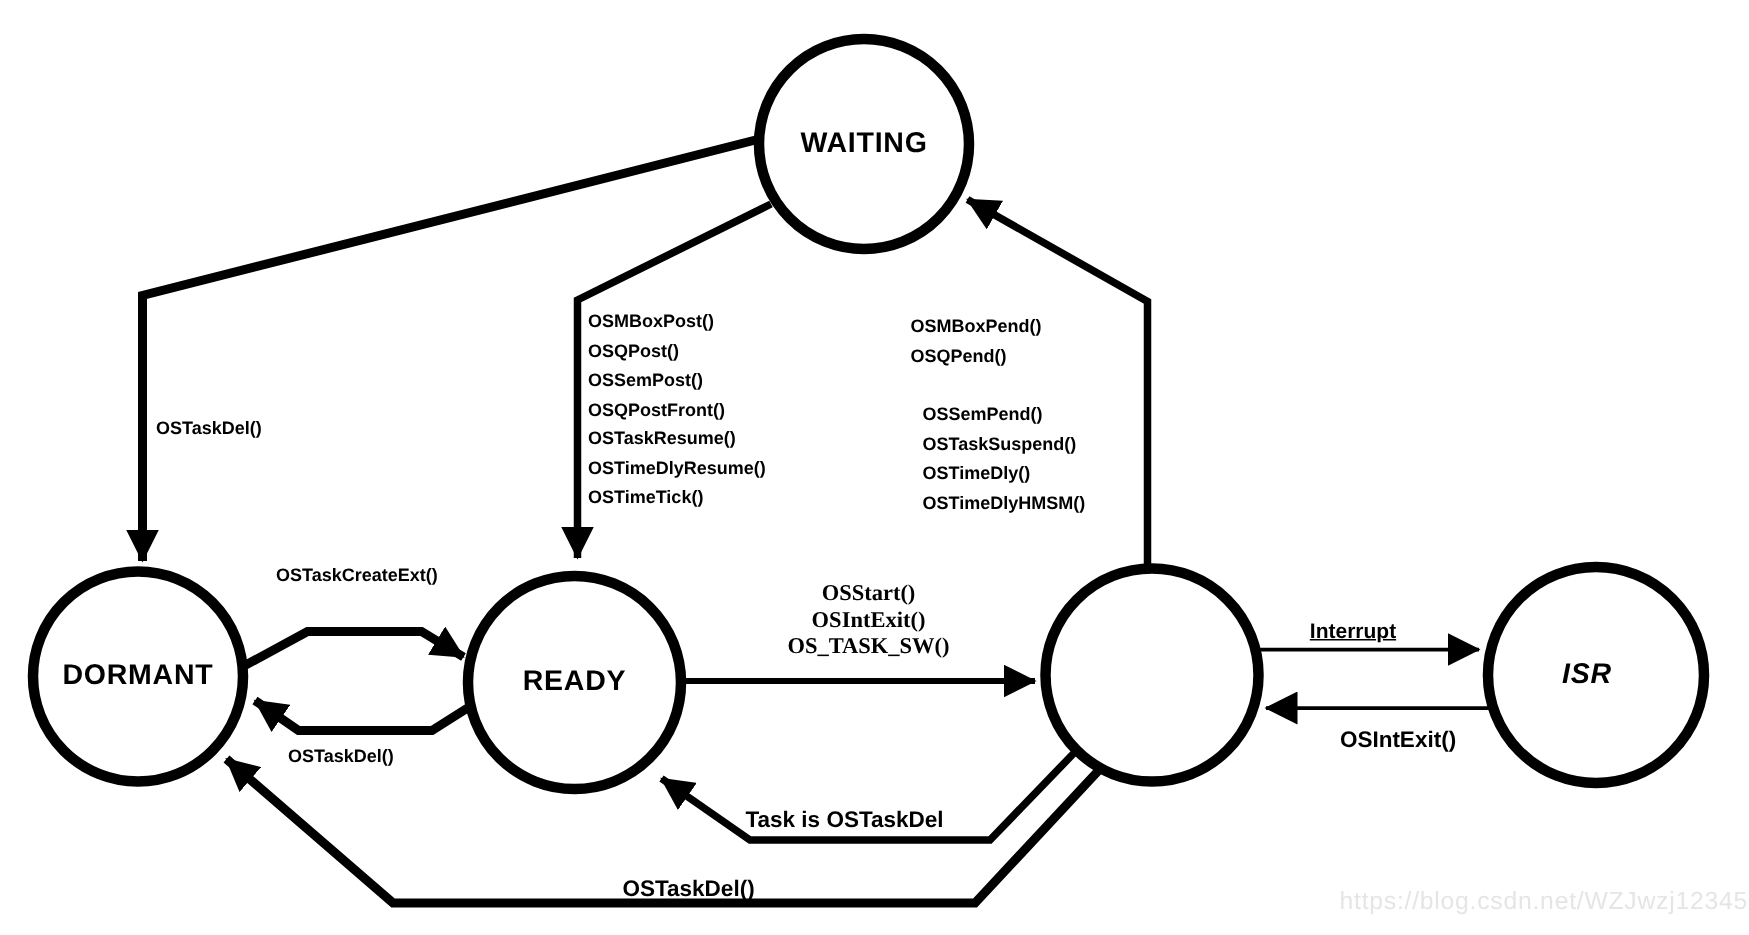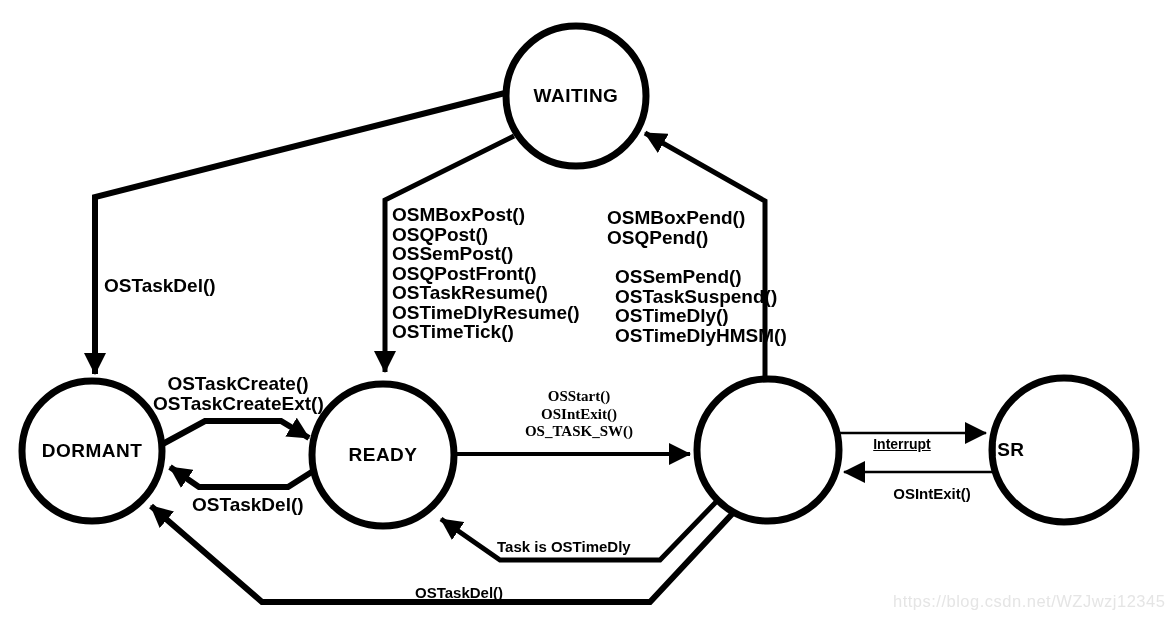--- a/index.html
+++ b/index.html
@@ -19,28 +19,28 @@
     align-items: center;
     justify-content: center;
     font-weight: bold;
     font-size: 19px;
     letter-spacing: 0.5px;
     color: #000;
   }
   .lbl {
     position: absolute;
     font-weight: bold;
-    font-size: 19px;
+    font-size: 12px;
     line-height: 19.5px;
     color: #000;
     white-space: nowrap;
   }
   .lbl.center { text-align: center; }
   .lbl.small { font-size: 15px; line-height: 17.5px; }
-  .lbl.tiny { font-size: 14px; margin-top: 24px; }
+  .lbl.tiny { font-size: 14px; }
   .lbl.underline { text-decoration: underline; }
   #watermark {
     position: absolute;
     left: 893px; top: 592px; width: 268px;
     text-align: right;
     font-size: 16.5px;
     font-weight: normal;
     color: #e5e5e5;
     letter-spacing: 0.5px;
     white-space: nowrap;
@@ -72,21 +72,21 @@
     <circle cx="576" cy="96" r="70" fill="#fff" stroke="#000" stroke-width="7"></circle>
     <circle cx="92" cy="451" r="70" fill="#fff" stroke="#000" stroke-width="7"></circle>
     <circle cx="383" cy="455" r="71" fill="#fff" stroke="#000" stroke-width="7"></circle>
     <circle cx="768" cy="450" r="71" fill="#fff" stroke="#000" stroke-width="7"></circle>
     <circle cx="1064" cy="450" r="72" fill="#fff" stroke="#000" stroke-width="7"></circle>
   </svg>
 
   <div class="state-label" style="left:506px; top:26px;  width:140px; height:140px;">WAITING</div>
   <div class="state-label" style="left:22px;  top:381px; width:140px; height:140px;">DORMANT</div>
   <div class="state-label" style="left:313px; top:385px; width:140px; height:140px;">READY</div>
-  <div class="state-label" style="left:938px; top:380px; width:140px; height:140px;">ISR</div>
+  <div class="state-label" style="left:988px; top:380px; width:140px; height:140px;font-style:italic;">ISR</div>
 
   <div class="lbl" style="left:104px; top:276px;">OSTaskDel()</div>
 
   <div class="lbl" style="left:392px; top:205px;">
     <div>OSMBoxPost()</div>
     <div>OSQPost()</div>
     <div>OSSemPost()</div>
     <div>OSQPostFront()</div>
     <div>OSTaskResume()</div>
     <div>OSTimeDlyResume()</div>
@@ -98,34 +98,33 @@
     <div>OSQPend()</div>
   </div>
   <div class="lbl" style="left:615px; top:267px;">
     <div>OSSemPend()</div>
     <div>OSTaskSuspend()</div>
     <div>OSTimeDly()</div>
     <div>OSTimeDlyHMSM()</div>
   </div>
 
   <div class="lbl center" style="left:153px; top:374px; width:170px;">
-    <div>OSTaskCreate()</div>
     <div>OSTaskCreateExt()</div>
   </div>
 
   <div class="lbl" style="left:192px; top:495px;">OSTaskDel()</div>
 
   <div class="lbl center small" style="left:500px; top:388px; width:158px;font-family:Liberation Serif, serif;">
     <div>OSStart()</div>
     <div>OSIntExit()</div>
     <div>OS_TASK_SW()</div>
   </div>
 
   <div class="lbl center tiny underline" style="left:864px; top:411px; width:76px;">Interrupt</div>
   <div class="lbl center small" style="left:886px; top:485px; width:92px;">OSIntExit()</div>
 
-  <div class="lbl small" style="left:497px; top:538px;">Task is OSTimeDly</div>
+  <div class="lbl small" style="left:497px; top:538px;">Task is OSTaskDel</div>
 
   <div class="lbl small" style="left:415px; top:584px;">OSTaskDel()</div>
 
   <div id="watermark">https://blog.csdn.net/WZJwzj123456</div>
 
 </div>
 
 </body></html>

